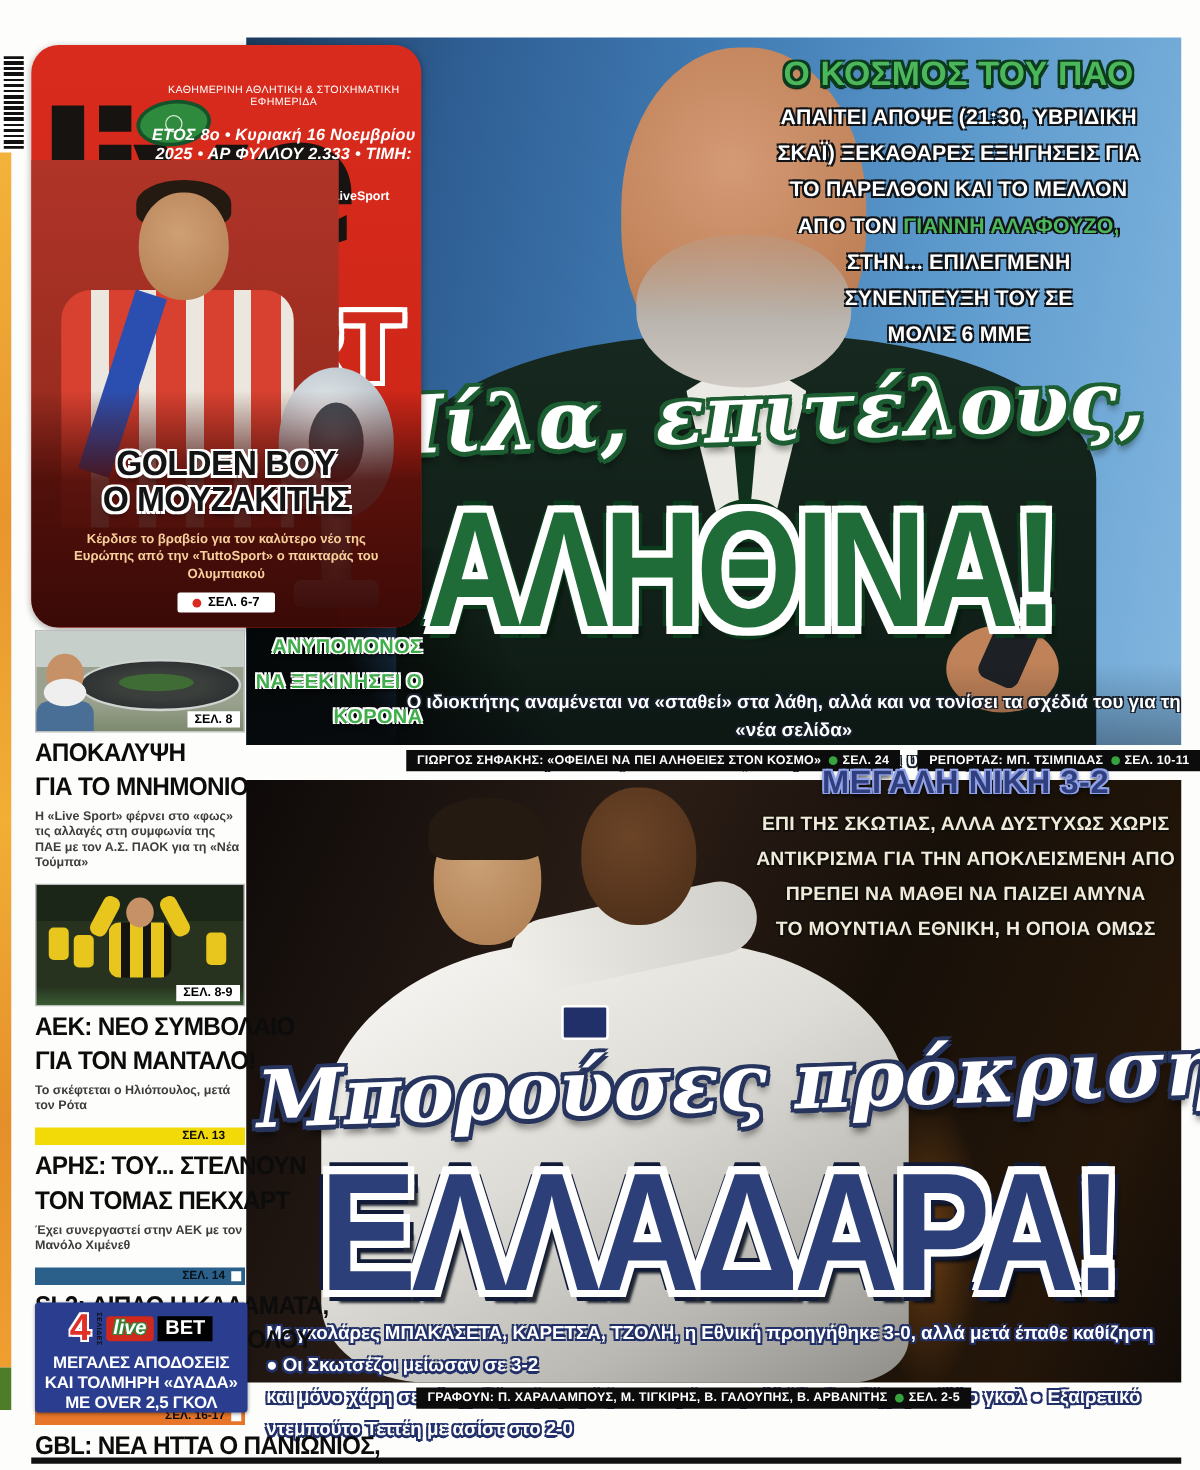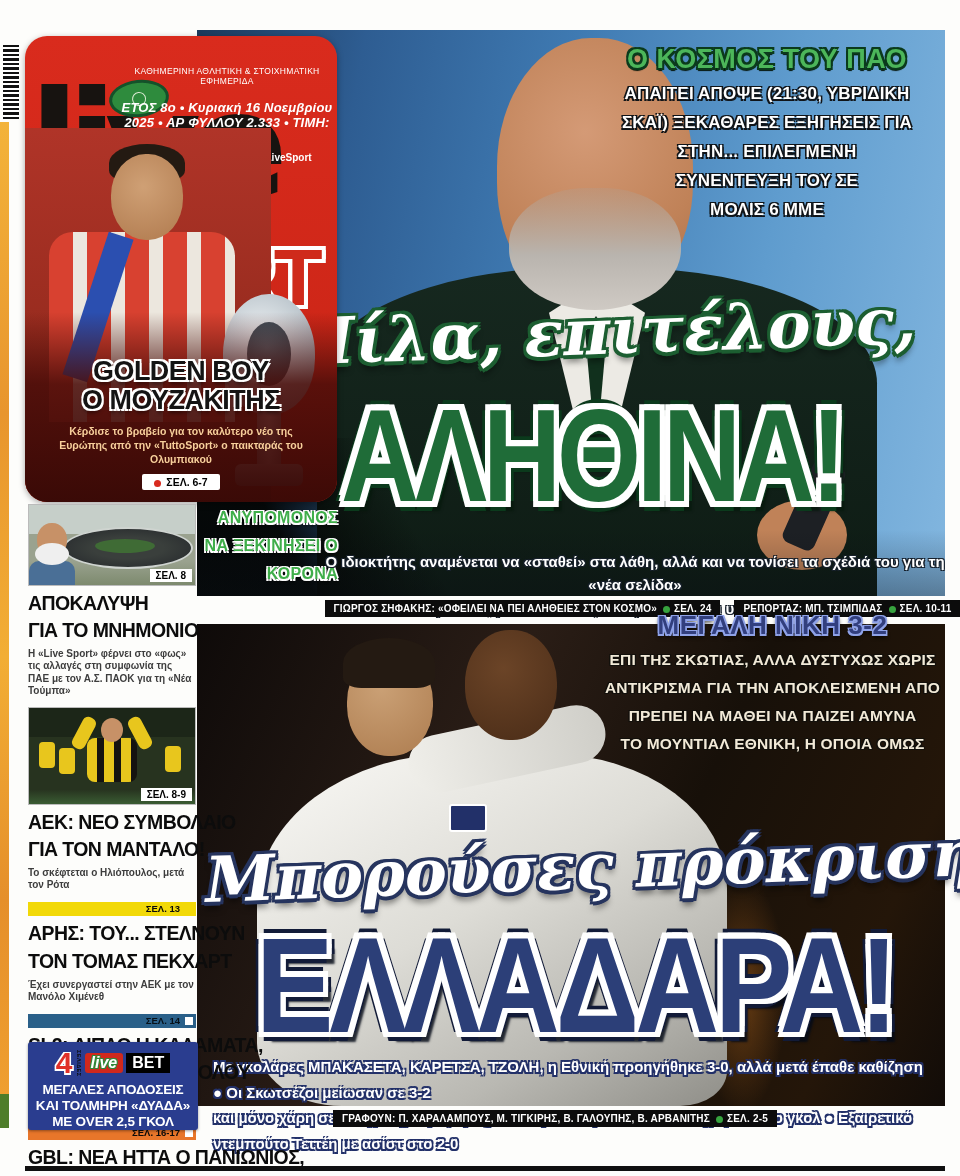--- a/index.html
+++ b/index.html
@@ -200,20 +200,22 @@
     <div class="abs" id="lp-hand"></div>
     <div class="abs" id="lp-mic"></div>
     <div class="abs" id="lp-dark-corner"></div>
     <div class="abs" id="lp-dark-bottom"></div>
   </div>
 
   <div class="abs" id="kicker-pao">
     <div class="kpao-title">Ο ΚΟΣΜΟΣ ΤΟΥ ΠΑΟ</div>
     <div class="kpao-line">ΑΠΑΙΤΕΙ ΑΠΟΨΕ (21:30, ΥΒΡΙΔΙΚΗ</div>
     <div class="kpao-line">ΣΚΑΪ) ΞΕΚΑΘΑΡΕΣ ΕΞΗΓΗΣΕΙΣ ΓΙΑ</div>
+    <div class="kpao-line">ΤΟ ΠΑΡΕΛΘΟΝ ΚΑΙ ΤΟ ΜΕΛΛΟΝ</div>
+    <div class="kpao-line"><span>ΑΠΟ ΤΟΝ </span><span class="kpao-hl">ΓΙΑΝΝΗ ΑΛΑΦΟΥΖΟ,</span></div>
     <div class="kpao-line">ΣΤΗΝ... ΕΠΙΛΕΓΜΕΝΗ</div>
     <div class="kpao-line">ΣΥΝΕΝΤΕΥΞΗ ΤΟΥ ΣΕ</div>
     <div class="kpao-line">ΜΟΛΙΣ 6 ΜΜΕ</div>
   </div>
 
   <div class="abs script-head" id="headline1-script">Μίλα, επιτέλους,</div>
   <div class="abs block-head" id="headline1-block">ΑΛΗΘΙΝΑ!</div>
 
   <div class="abs" id="inset-photo">
     <div class="abs" id="inset-suit"></div>

